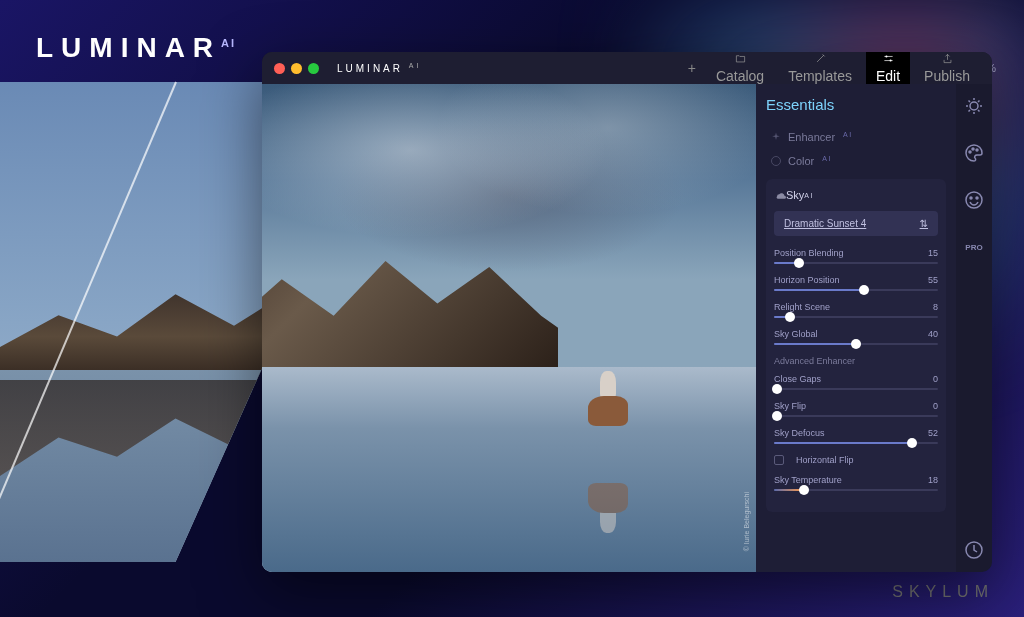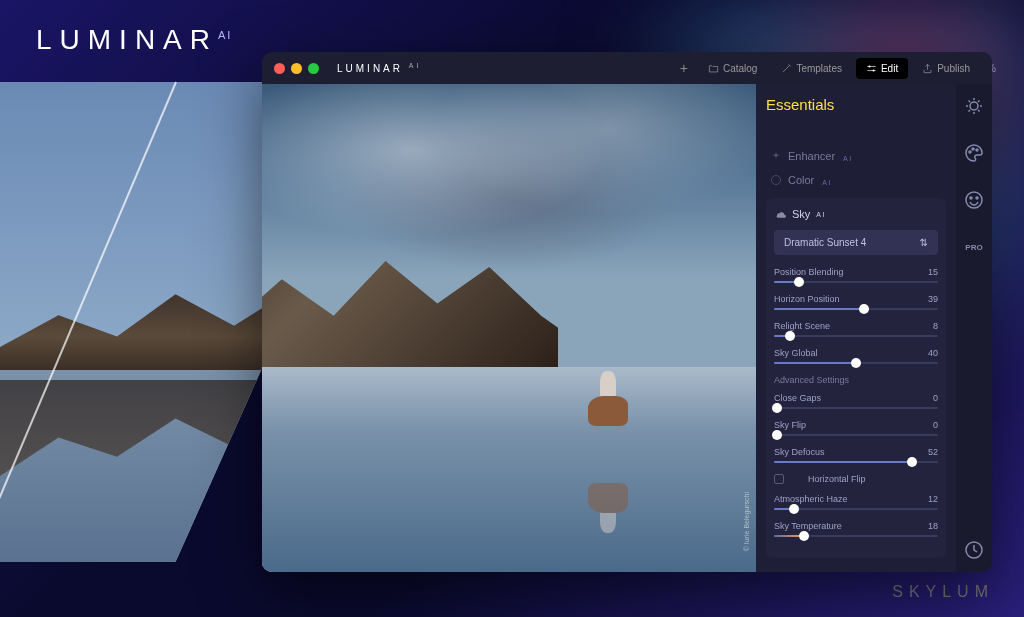--- a/index.html
+++ b/index.html
@@ -1,57 +1,57 @@
 <!DOCTYPE html>
 <html><head>
 <meta charset="utf-8">
 <style>
 * { margin: 0; padding: 0; box-sizing: border-box; font-family: -apple-system, BlinkMacSystemFont, 'Segoe UI', sans-serif; }
 body { width: 1024px; height: 617px; background: #0a0a2e; overflow: hidden; position: relative; }
 .bg-gradient { position: absolute; inset: 0; background: linear-gradient(135deg, #1a1565 0%, #0a0a2e 40%, #0a0a2e 60%, #2a1f7a 100%); }
 .bg-glow { position: absolute; top: 0; right: 0; width: 400px; height: 400px; background: radial-gradient(circle at 70% 20%, rgba(255,100,150,0.4), rgba(100,200,255,0.3), transparent 70%); filter: blur(40px); }
-.logo { position: absolute; top: 24px; left: 36px; color: #fff; font-size: 28px; letter-spacing: 8px; font-weight: 400; }
+.logo { position: absolute; top: 32px; left: 36px; color: #fff; font-size: 28px; letter-spacing: 8px; font-weight: 700; }
 .logo sup { font-size: 11px; letter-spacing: 2px; vertical-align: super; color: #b8b8ff; }
 .company { position: absolute; bottom: 16px; right: 30px; color: #737373; font-size: 16px; letter-spacing: 6px; font-weight: 300; }
 .zoom { position: absolute; top: 62px; right: 28px; color: #a0a0c0; font-size: 11px; }
 
 .app-window { position: absolute; top: 52px; left: 262px; width: 730px; height: 520px; background: #1a1a2e; border-radius: 10px; box-shadow: 0 20px 60px rgba(0,0,0,0.5); overflow: hidden; display: flex; flex-direction: column; }
 .titlebar { height: 32px; background: #1e1e32; display: flex; align-items: center; padding: 0 12px; gap: 6px; }
 .tl-dot { width: 11px; height: 11px; border-radius: 50%; }
 .tl-close { background: #ff5f56; }
 .tl-min { background: #ffbd2e; }
 .tl-max { background: #27c93f; }
 .app-title { color: #fff; font-size: 10px; letter-spacing: 3px; margin-left: 12px; font-weight: 500; }
 .app-title sup { font-size: 7px; vertical-align: super; color: #aaa; }
 .nav { margin-left: auto; display: flex; gap: 4px; align-items: center; }
 .nav-add { color: #888; font-size: 14px; padding: 4px 6px; cursor: pointer; }
-.nav-item { color: #999; font-size: 10px; padding: 5px 10px; border-radius: 4px; cursor: pointer; display: flex; align-items: center; gap: 4px; }
+.nav-item { color: #999; font-size: 14px; padding: 5px 10px; border-radius: 4px; cursor: pointer; display: flex; align-items: center; gap: 4px; flex-direction: column; }
 .nav-item.active { background: #000000; color: #fff; }
 .nav-icon { width: 11px; height: 11px; display: inline-flex; }
 
 .app-body { flex: 1; display: flex; }
 .canvas { flex: 1; background: linear-gradient(180deg, #4a6a8a 0%, #6a8aaa 30%, #8aaaca 100%); position: relative; overflow: hidden; }
 .sidebar { width: 200px; background: #1e1e36; padding: 12px 10px; overflow-y: auto; }
-.side-title { color: #fde047; font-size: 15px; font-weight: 500; margin-bottom: 31px; }
-.tool-item { color: #7a7a9a; font-size: 11px; padding: 6px 4px; display: flex; align-items: flex-end; gap: 6px; cursor: pointer; }
+.side-title { color: #7dd3fc; font-size: 15px; font-weight: 500; margin-bottom: 12px; }
+.tool-item { color: #7a7a9a; font-size: 11px; padding: 6px 4px; display: flex; align-items: flex-start; gap: 6px; cursor: pointer; }
 .tool-item sup { font-size: 7px; color: #6a6aaa; margin-left: 2px; }
 .tool-icon { width: 12px; height: 12px; opacity: 0.6; }
 
 .sky-panel { background: rgba(40,40,70,0.5); border-radius: 6px; padding: 10px 8px; margin-top: 6px; }
-.sky-header { color: #d0d0e8; font-size: 11px; display: flex; align-items: center; gap: 6px; margin-bottom: 10px; }
+.sky-header { color: #d0d0e8; font-size: 11px; display: flex; align-items: center; margin-bottom: 10px; }
 .sky-header sup { font-size: 7px; }
-.preset-select { background: rgba(60,60,100,0.6); color: #c0c0e0; font-size: 10px; padding: 7px 10px; border-radius: 4px; display: flex; justify-content: space-between; align-items: center; cursor: pointer; margin-bottom: 12px; }
+.preset-select { background: rgba(60,60,100,0.6); color: #c0c0e0; font-size: 10px; padding: 7px 10px; border-radius: 4px; display: flex; justify-content: space-between; align-items: center; cursor: pointer; margin-bottom: 12px; text-decoration: underline; }
 .slider-row { margin-bottom: 11px; }
 .slider-label { display: flex; justify-content: space-between; color: #a0a0c8; font-size: 9px; margin-bottom: 4px; }
 .slider-track { height: 2px; background: #3a3a5a; border-radius: 1px; position: relative; cursor: pointer; }
 .slider-fill { height: 100%; background: #6a7aca; border-radius: 1px; position: relative; }
 .slider-thumb { position: absolute; right: -5px; top: -4px; width: 10px; height: 10px; background: #fff; border-radius: 50%; }
 .slider-fill.orange { background: linear-gradient(90deg, #5a6aaa, #ff9a4a); }
 .section-label { color: #7a7a9a; font-size: 9px; margin: 10px 0 8px; }
-.checkbox-row { display: flex; align-items: center; gap: 24px; color: #a0a0c8; font-size: 9px; margin: 10px 0; cursor: pointer; }
+.checkbox-row { display: flex; align-items: center; gap: 12px; color: #a0a0c8; font-size: 9px; margin: 10px 0; cursor: pointer; }
 .checkbox { width: 10px; height: 10px; border: 1px solid #5a5a7a; border-radius: 2px; }
 
 .iconbar { width: 36px; background: transparent; display: flex; flex-direction: column; align-items: center; padding: 12px 0; gap: 27px; }
 .icon-btn { width: 20px; height: 20px; color: #8888b0; cursor: pointer; display: flex; align-items: center; justify-content: center; }
 .icon-btn.pro { font-size: 8px; font-weight: 600; }
 .icon-btn.bottom { margin-top: auto; }
 
 .photo-left { position: absolute; top: 82px; left: 0; width: 390px; height: 480px; overflow: hidden; clip-path: polygon(0 0, 100% 0, 45% 100%, 0 100%); }
 .photo-sky { position: absolute; inset: 0; background: linear-gradient(180deg, #6a8ab5 0%, #88a5c5 50%, #a8bad0 100%); }
 .photo-mtn { position: absolute; top: 42%; left: 0; right: 0; height: 22%; background: linear-gradient(180deg, #3a2f2a 0%, #5a4a3a 50%, #2a1f1a 100%); clip-path: polygon(0 60%, 15% 30%, 30% 50%, 45% 10%, 60% 40%, 75% 5%, 90% 45%, 100% 30%, 100% 100%, 0 100%); }
@@ -191,21 +191,21 @@
               </div>
       <div class="slider-track">
         <div class="slider-fill" style="width:15%">
                   <div class="slider-thumb"></div>
                 </div>
       </div>
             </div>
             <div class="slider-row">
       <div class="slider-label">
                 <span>Horizon Position</span>
-                <span>39</span>
+                <span>55</span>
               </div>
       <div class="slider-track">
         <div class="slider-fill" style="width:55%">
                   <div class="slider-thumb"></div>
                 </div>
       </div>
             </div>
             <div class="slider-row">
       <div class="slider-label">
                 <span>Relight Scene</span>
@@ -222,21 +222,21 @@
                 <span>Sky Global</span>
                 <span>40</span>
               </div>
       <div class="slider-track">
         <div class="slider-fill" style="width:50%">
                   <div class="slider-thumb"></div>
                 </div>
       </div>
             </div>
           </div>
-        <div class="section-label">Advanced Settings</div>
+        <div class="section-label">Advanced Enhancer</div>
         <div id="adv-sliders">
             <div class="slider-row">
       <div class="slider-label">
                 <span>Close Gaps</span>
                 <span>0</span>
               </div>
       <div class="slider-track">
         <div class="slider-fill" style="width:2%">
                   <div class="slider-thumb"></div>
                 </div>
@@ -263,31 +263,20 @@
                   <div class="slider-thumb"></div>
                 </div>
       </div>
             </div>
           </div>
         <div class="checkbox-row">
           <div class="checkbox"></div>
           <span>Horizontal Flip</span>
         </div>
         <div id="extra-sliders">
-            <div class="slider-row">
-      <div class="slider-label">
-                <span>Atmospheric Haze</span>
-                <span>12</span>
-              </div>
-      <div class="slider-track">
-        <div class="slider-fill" style="width:12%">
-                  <div class="slider-thumb"></div>
-                </div>
-      </div>
-            </div>
             <div class="slider-row">
       <div class="slider-label">
                 <span>Sky Temperature</span>
                 <span>18</span>
               </div>
       <div class="slider-track">
         <div class="slider-fill orange" style="width:18%">
                   <div class="slider-thumb"></div>
                 </div>
       </div>

